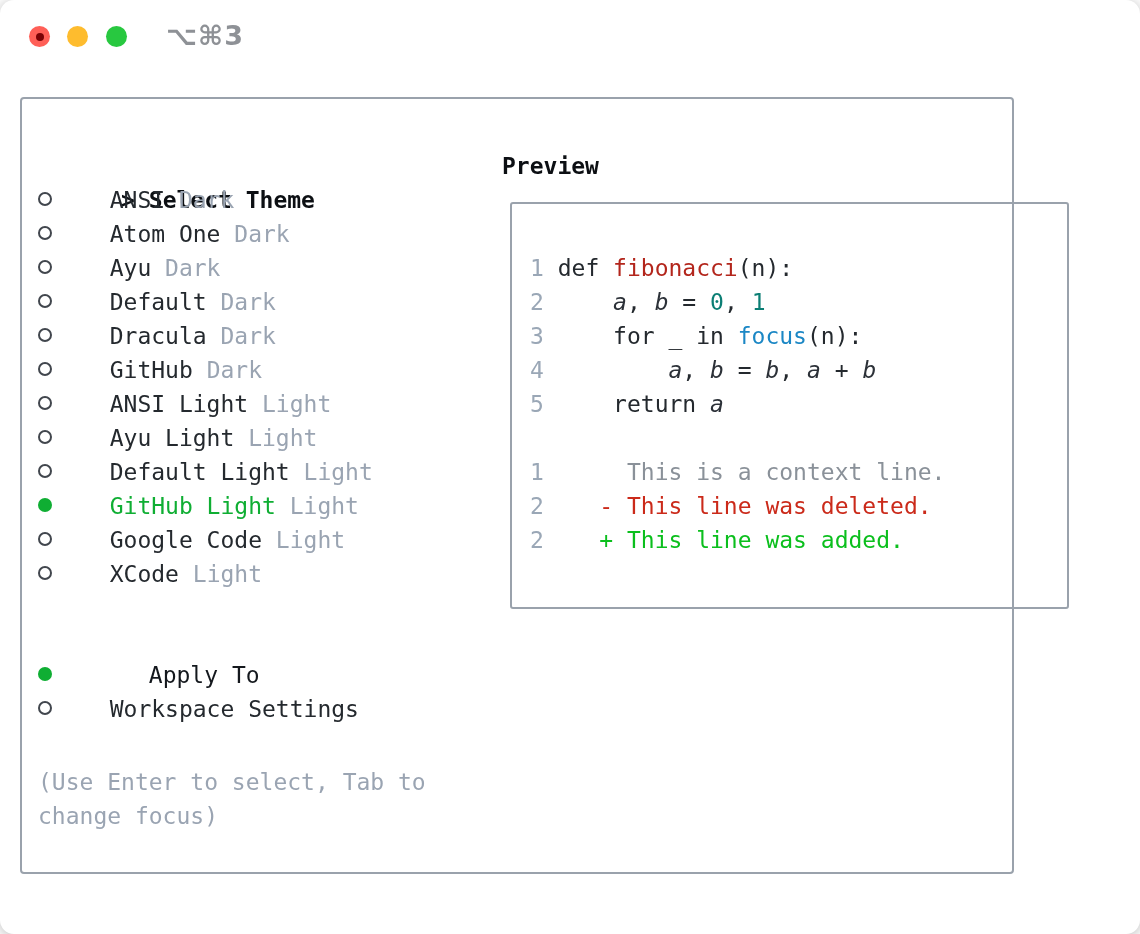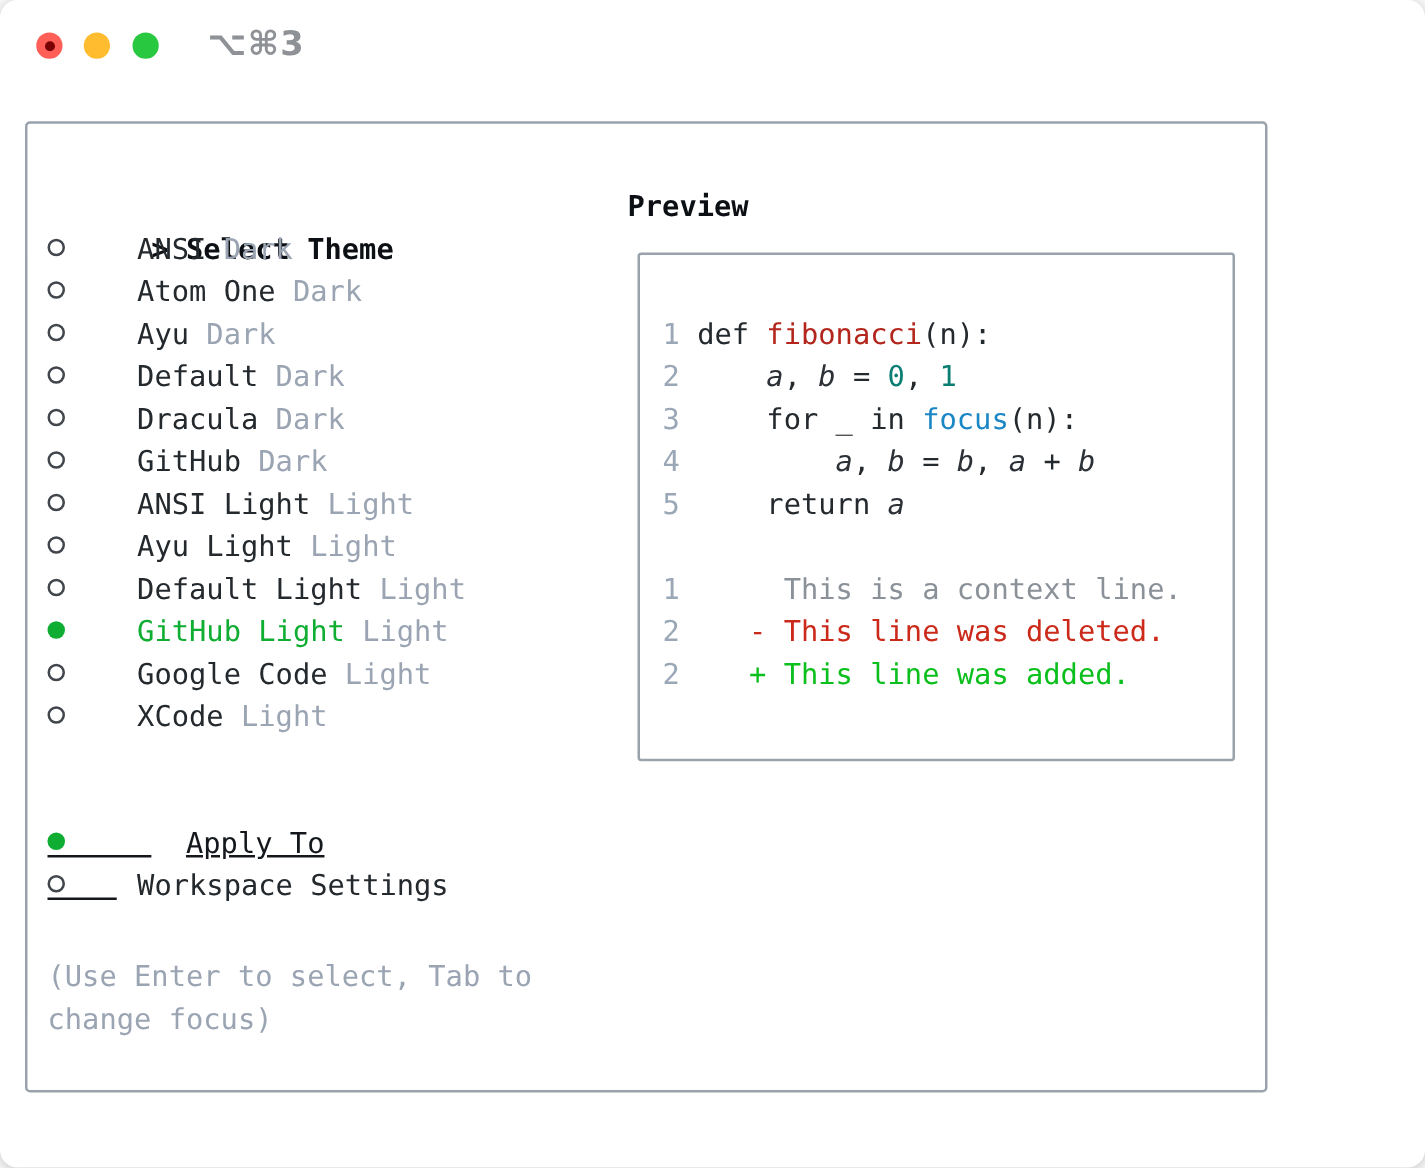--- a/index.html
+++ b/index.html
@@ -75,21 +75,20 @@
     left: 16px; top: 50px;
     font-weight: bold;
     color: #0c0f13;
   }
   .list-title .prompt { margin-right: 1ch; }
   .theme-list { position: absolute; left: 16px; top: 84px; }
   .apply-title {
     position: absolute;
     left: 16px; top: 525px;
     color: #14181d;
-    text-decoration: underline;
   }
   .apply-title .lead { visibility: hidden; }
   .apply-list { position: absolute; left: 16px; top: 559px; }
   .row { height: 34px; }
   .bullet {
     display: inline-block;
     width: 2ch;
     vertical-align: baseline;
   }
   .bullet .ring {
@@ -117,21 +116,21 @@
   
   .preview-title {
     position: absolute;
     left: 480px; top: 50px;
     font-weight: bold;
     color: #0c0f13;
   }
   .preview-box {
     position: absolute;
     left: 488px; top: 103px;
-    width: 478px; height: 407px;
+    width: 559px; height: 407px;
     border: 2px solid var(--c-border);
     border-radius: 3px;
     box-sizing: border-box;
     padding: 47px 0 0 18px;
     overflow: hidden;
   }
   .cl { height: 34px; }
   .cl .gut { color: var(--c-gutter); }
   .tok-fn      { color: var(--c-fn); }
   .tok-num     { color: var(--c-num); }

